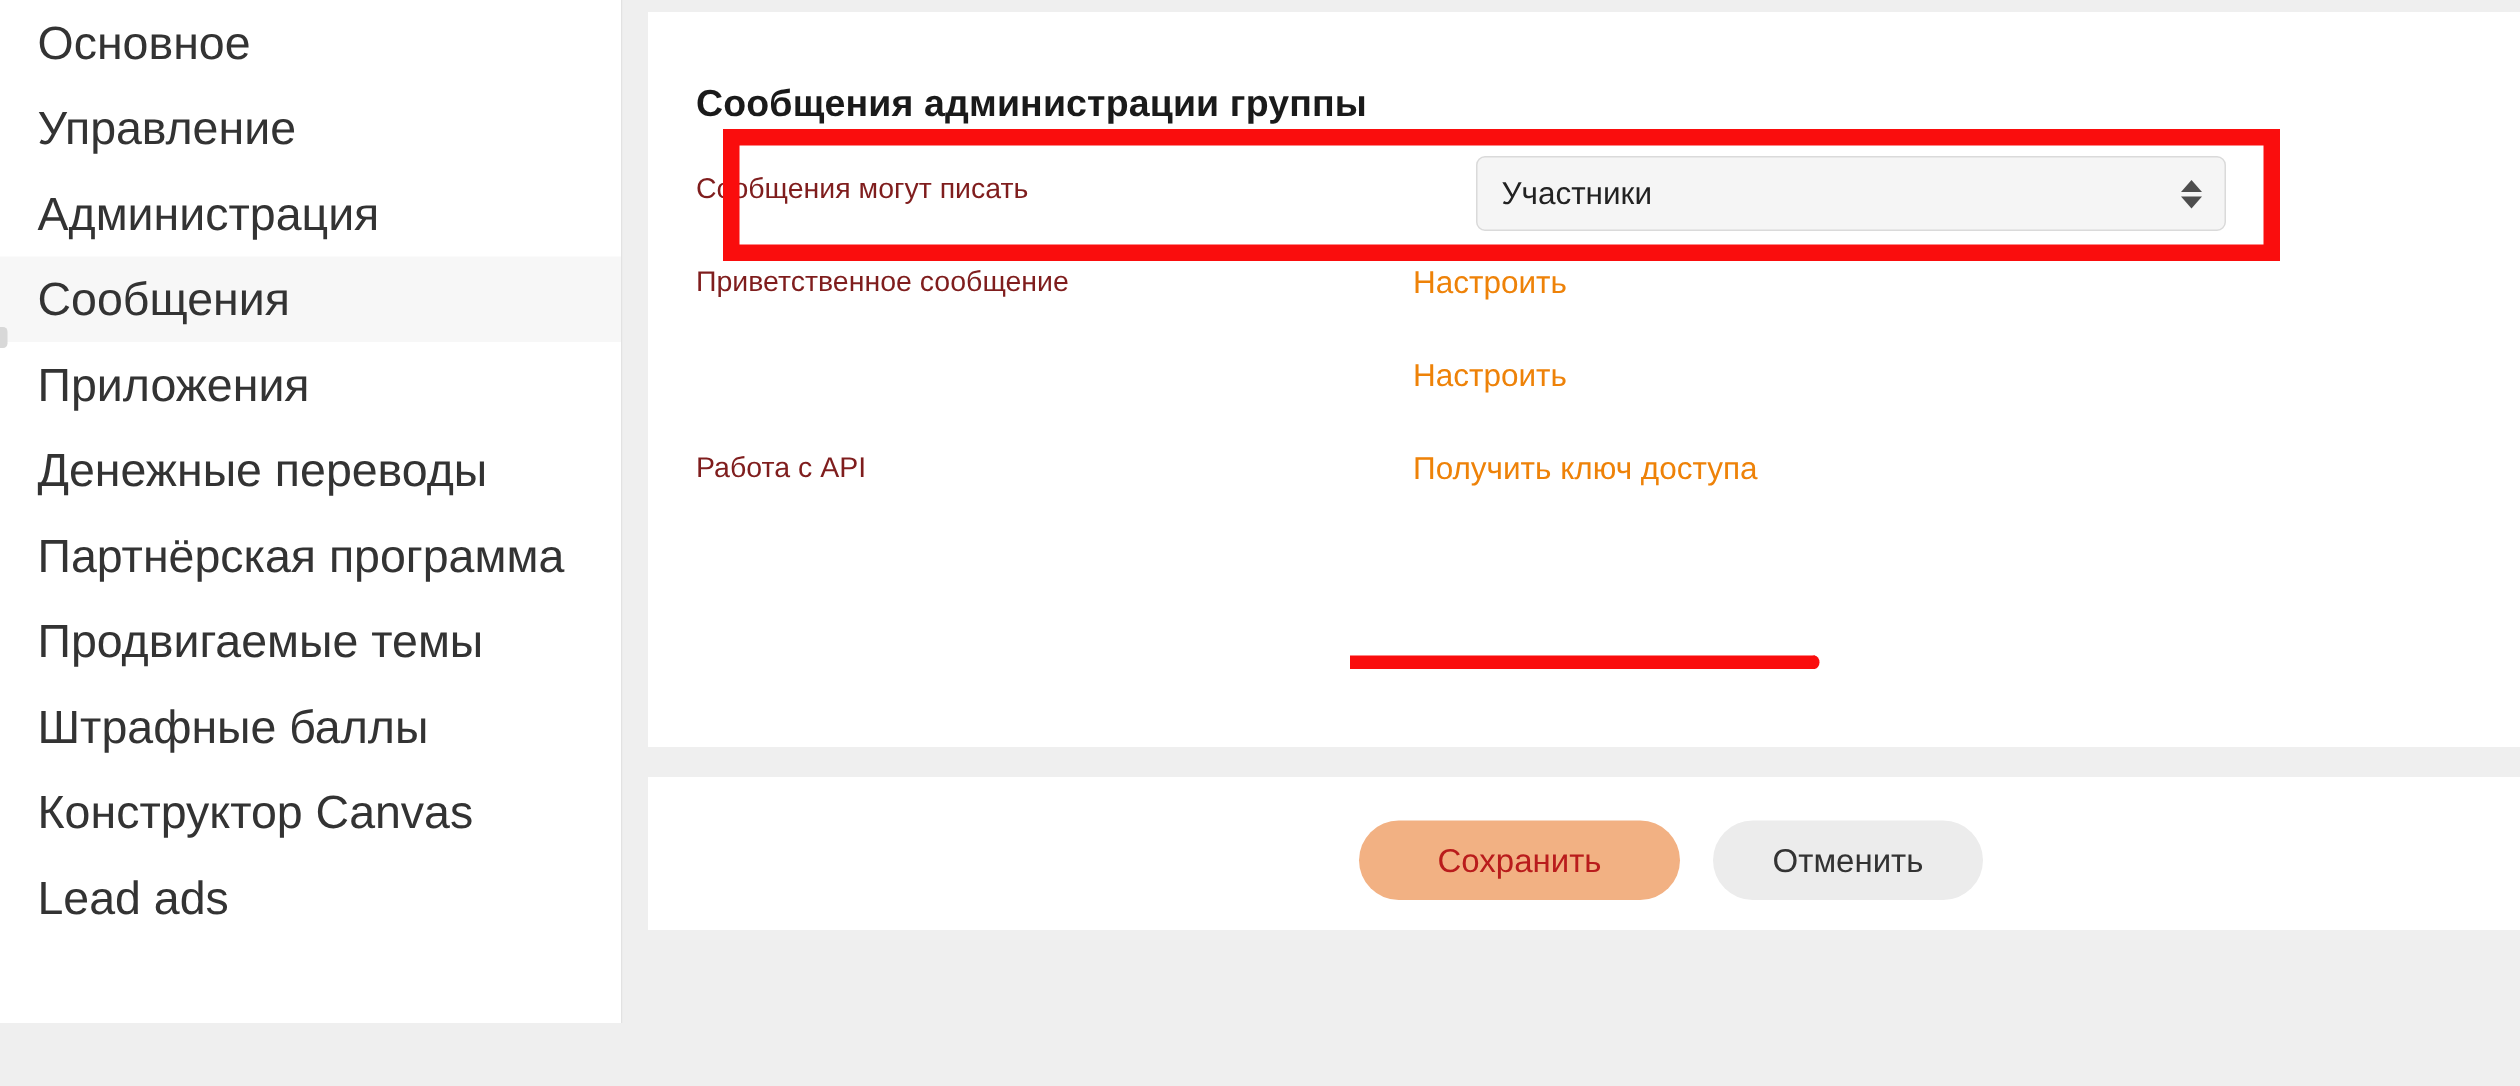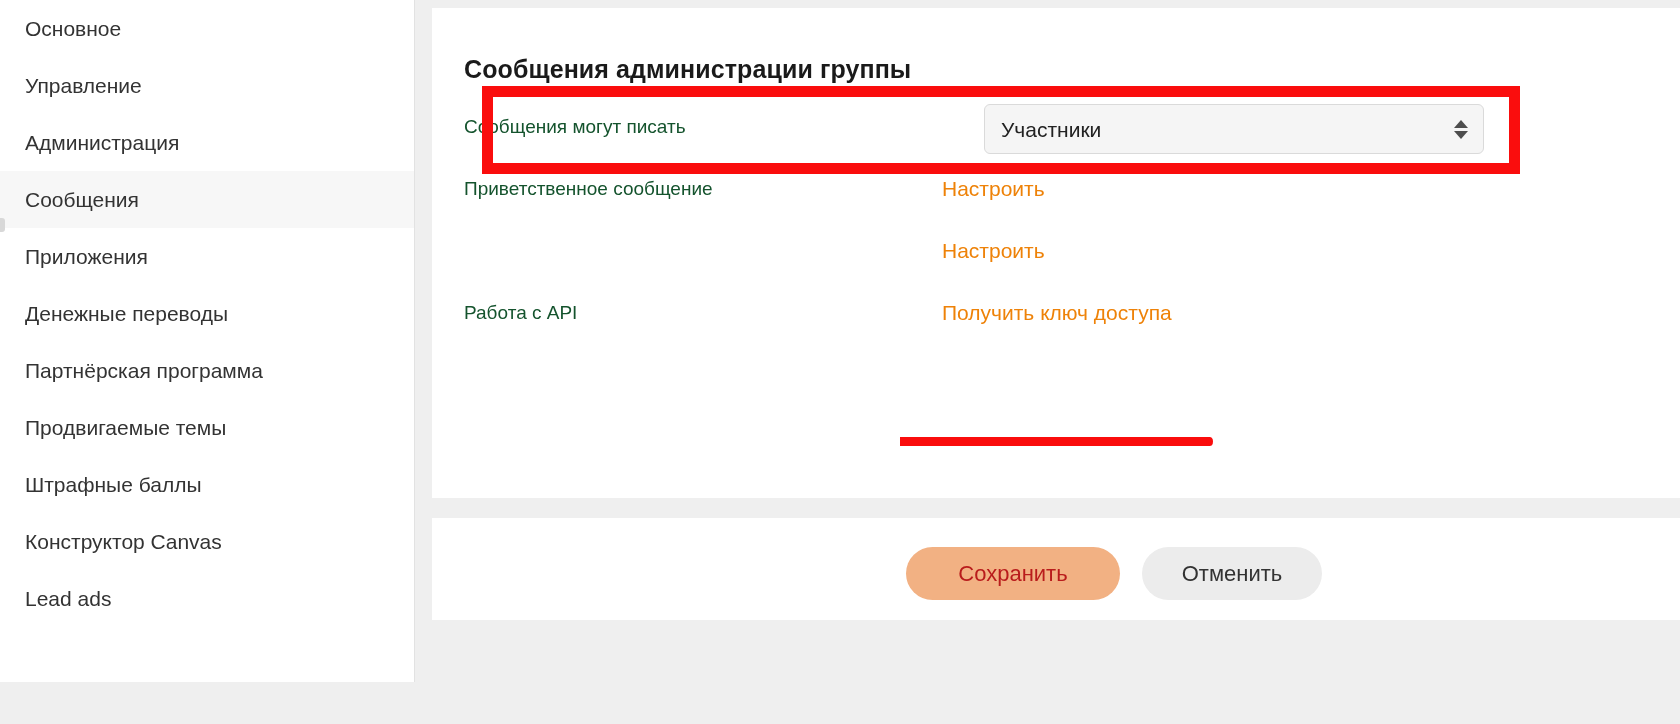--- a/index.html
+++ b/index.html
@@ -16,21 +16,21 @@
   #sidebar{
     position:absolute;left:0;top:0;width:415px;height:682px;
     background:#ffffff;
     border-right:1px solid #e2e2e2;
     box-sizing:border-box;
   }
   .nav-item{
     height:57px;
     display:flex;align-items:center;
     padding-left:25px;
-    font-size:21px;
+    font-size:31px;
     color:#333333;
     box-sizing:border-box;
     cursor:pointer;
     white-space:nowrap;
   }
   .nav-item.active{background:#f7f7f7;}
   .nav-item:first-child{margin-top:28px;}
 
   
   #edge-marker{
@@ -61,21 +61,21 @@
   .rows{
     position:absolute;left:0;top:88px;right:0;
   }
   .row{
     position:relative;
     height:62px;
     display:flex;align-items:center;
   }
   .row-label{
     position:absolute;left:32px;
-    font-size:19px;color:#14532d;
+    font-size:19px;color:#7f1d1d;
     white-space:nowrap;
   }
   .row-value{
     position:absolute;left:510px;
     font-size:21px;color:#333333;
     white-space:nowrap;
   }
   .link-orange{
     color:#ee8208;
     font-size:21px;

